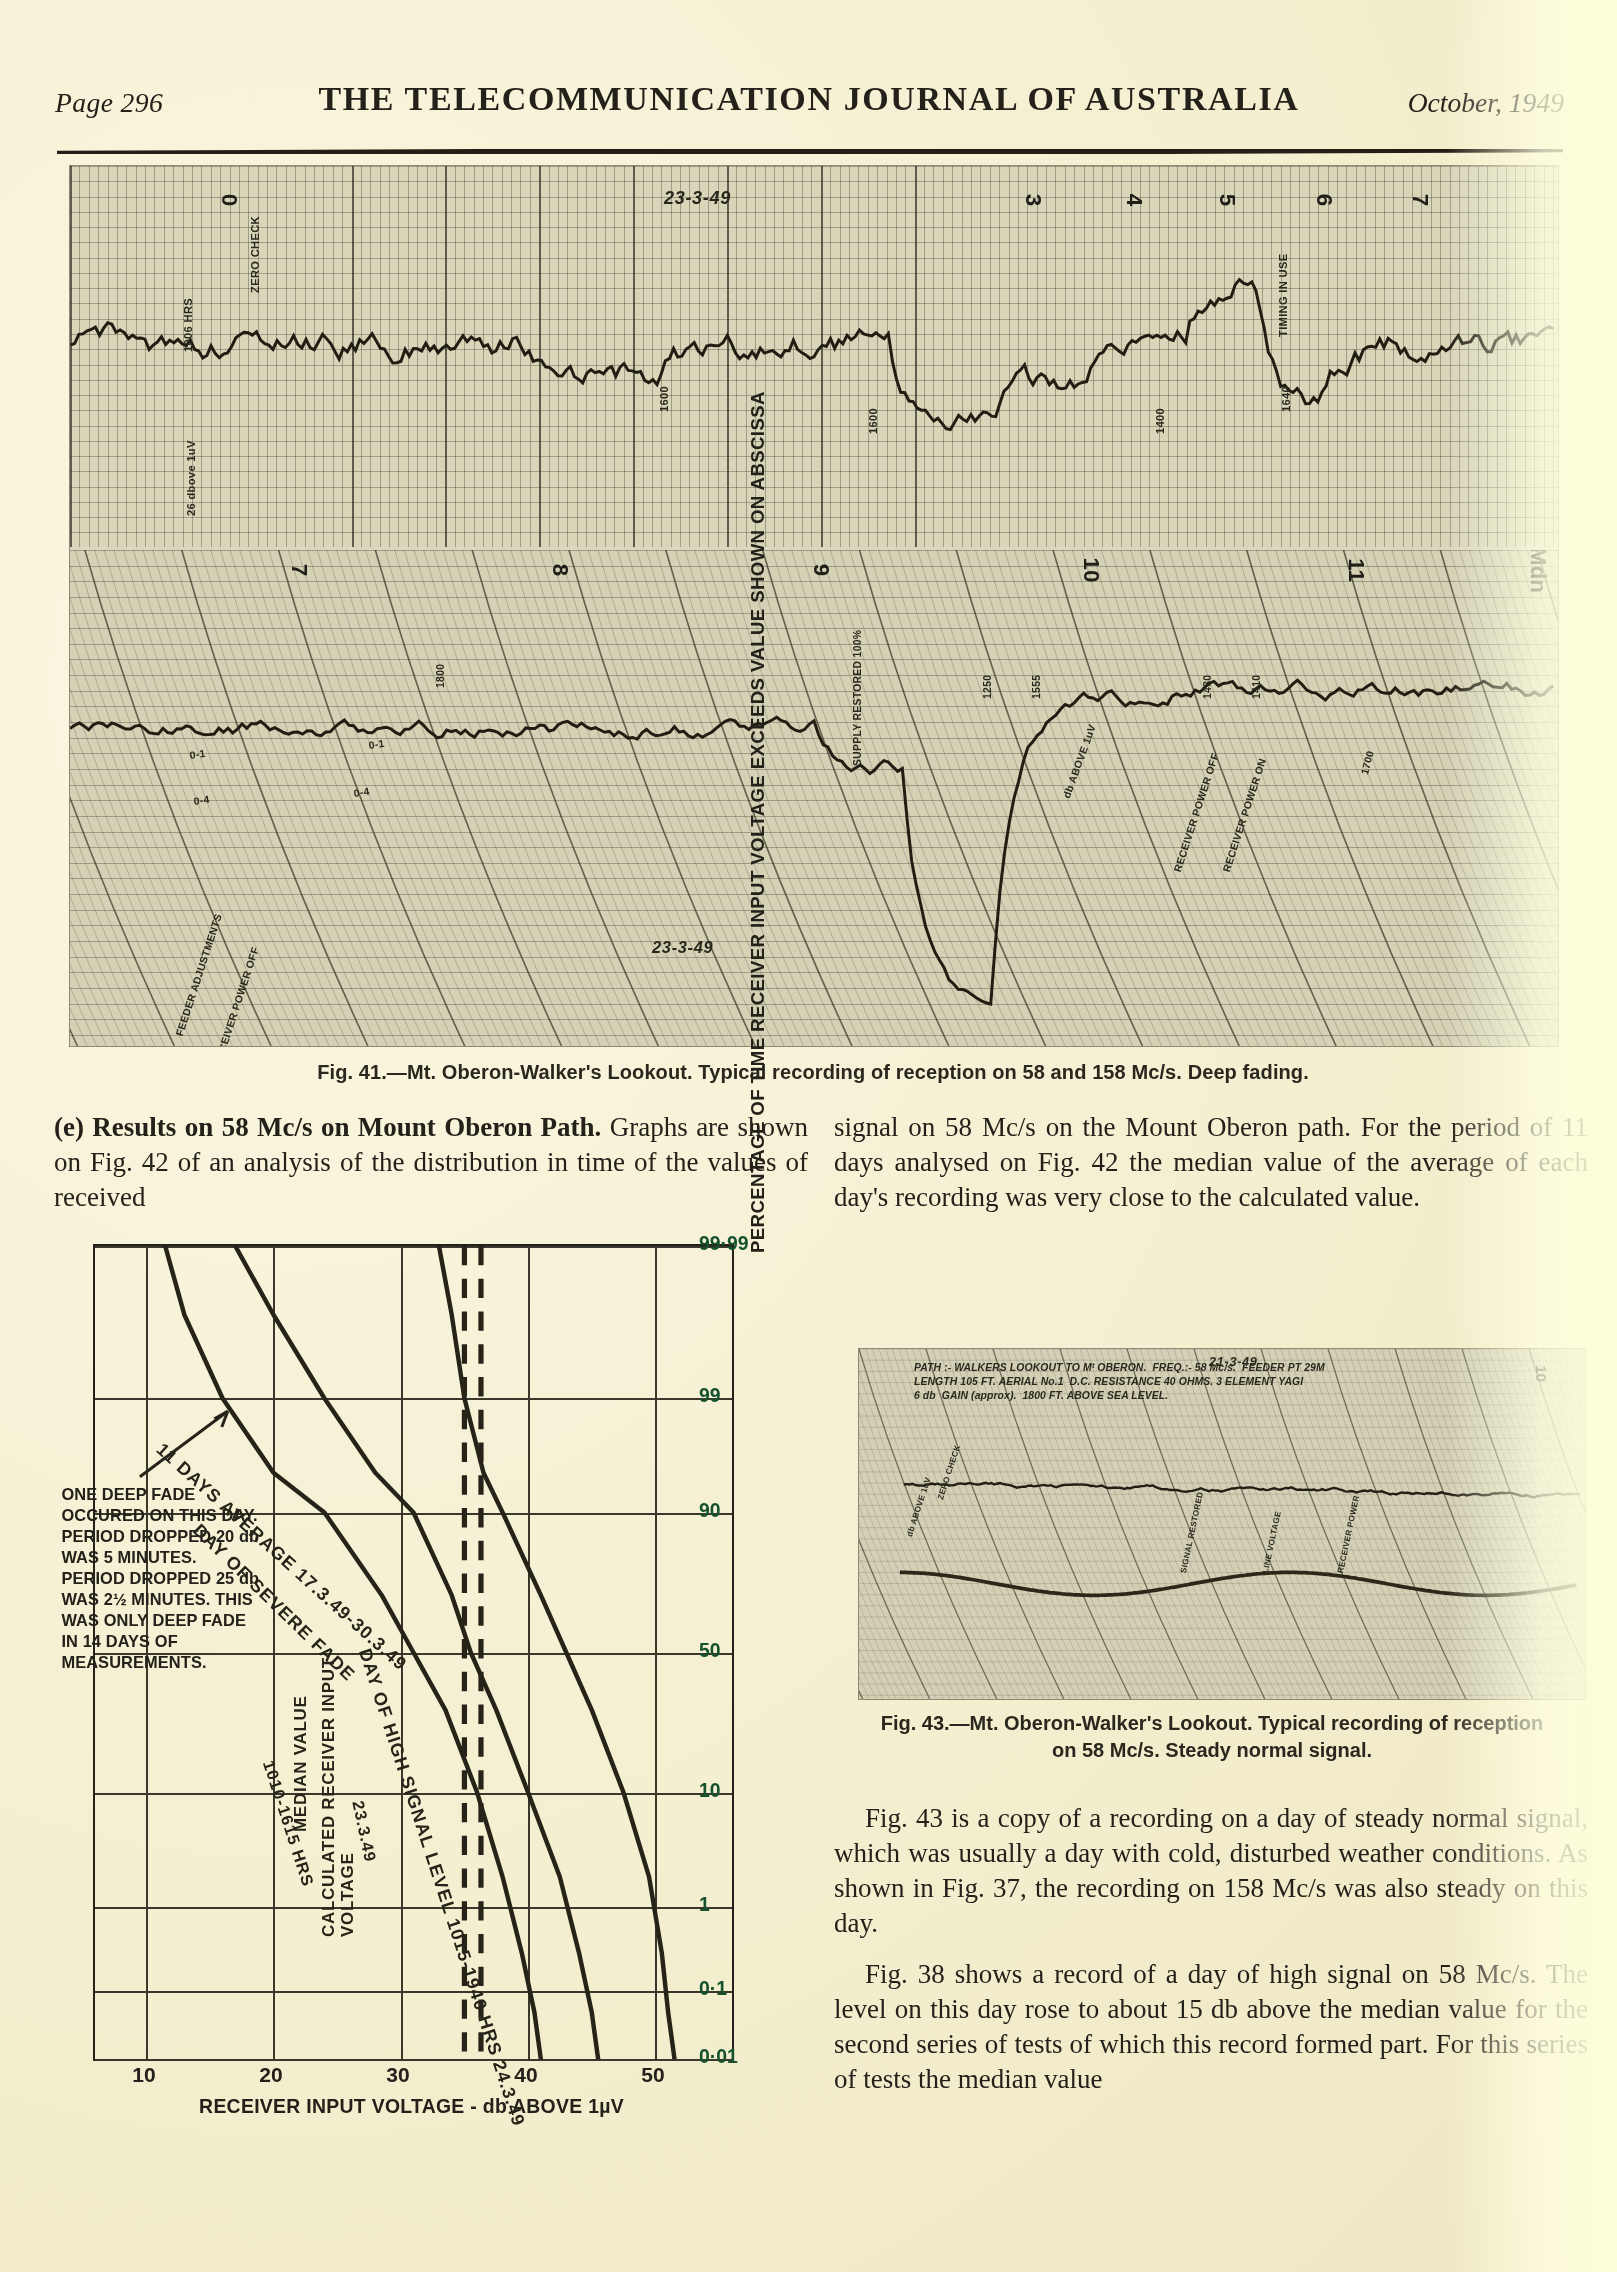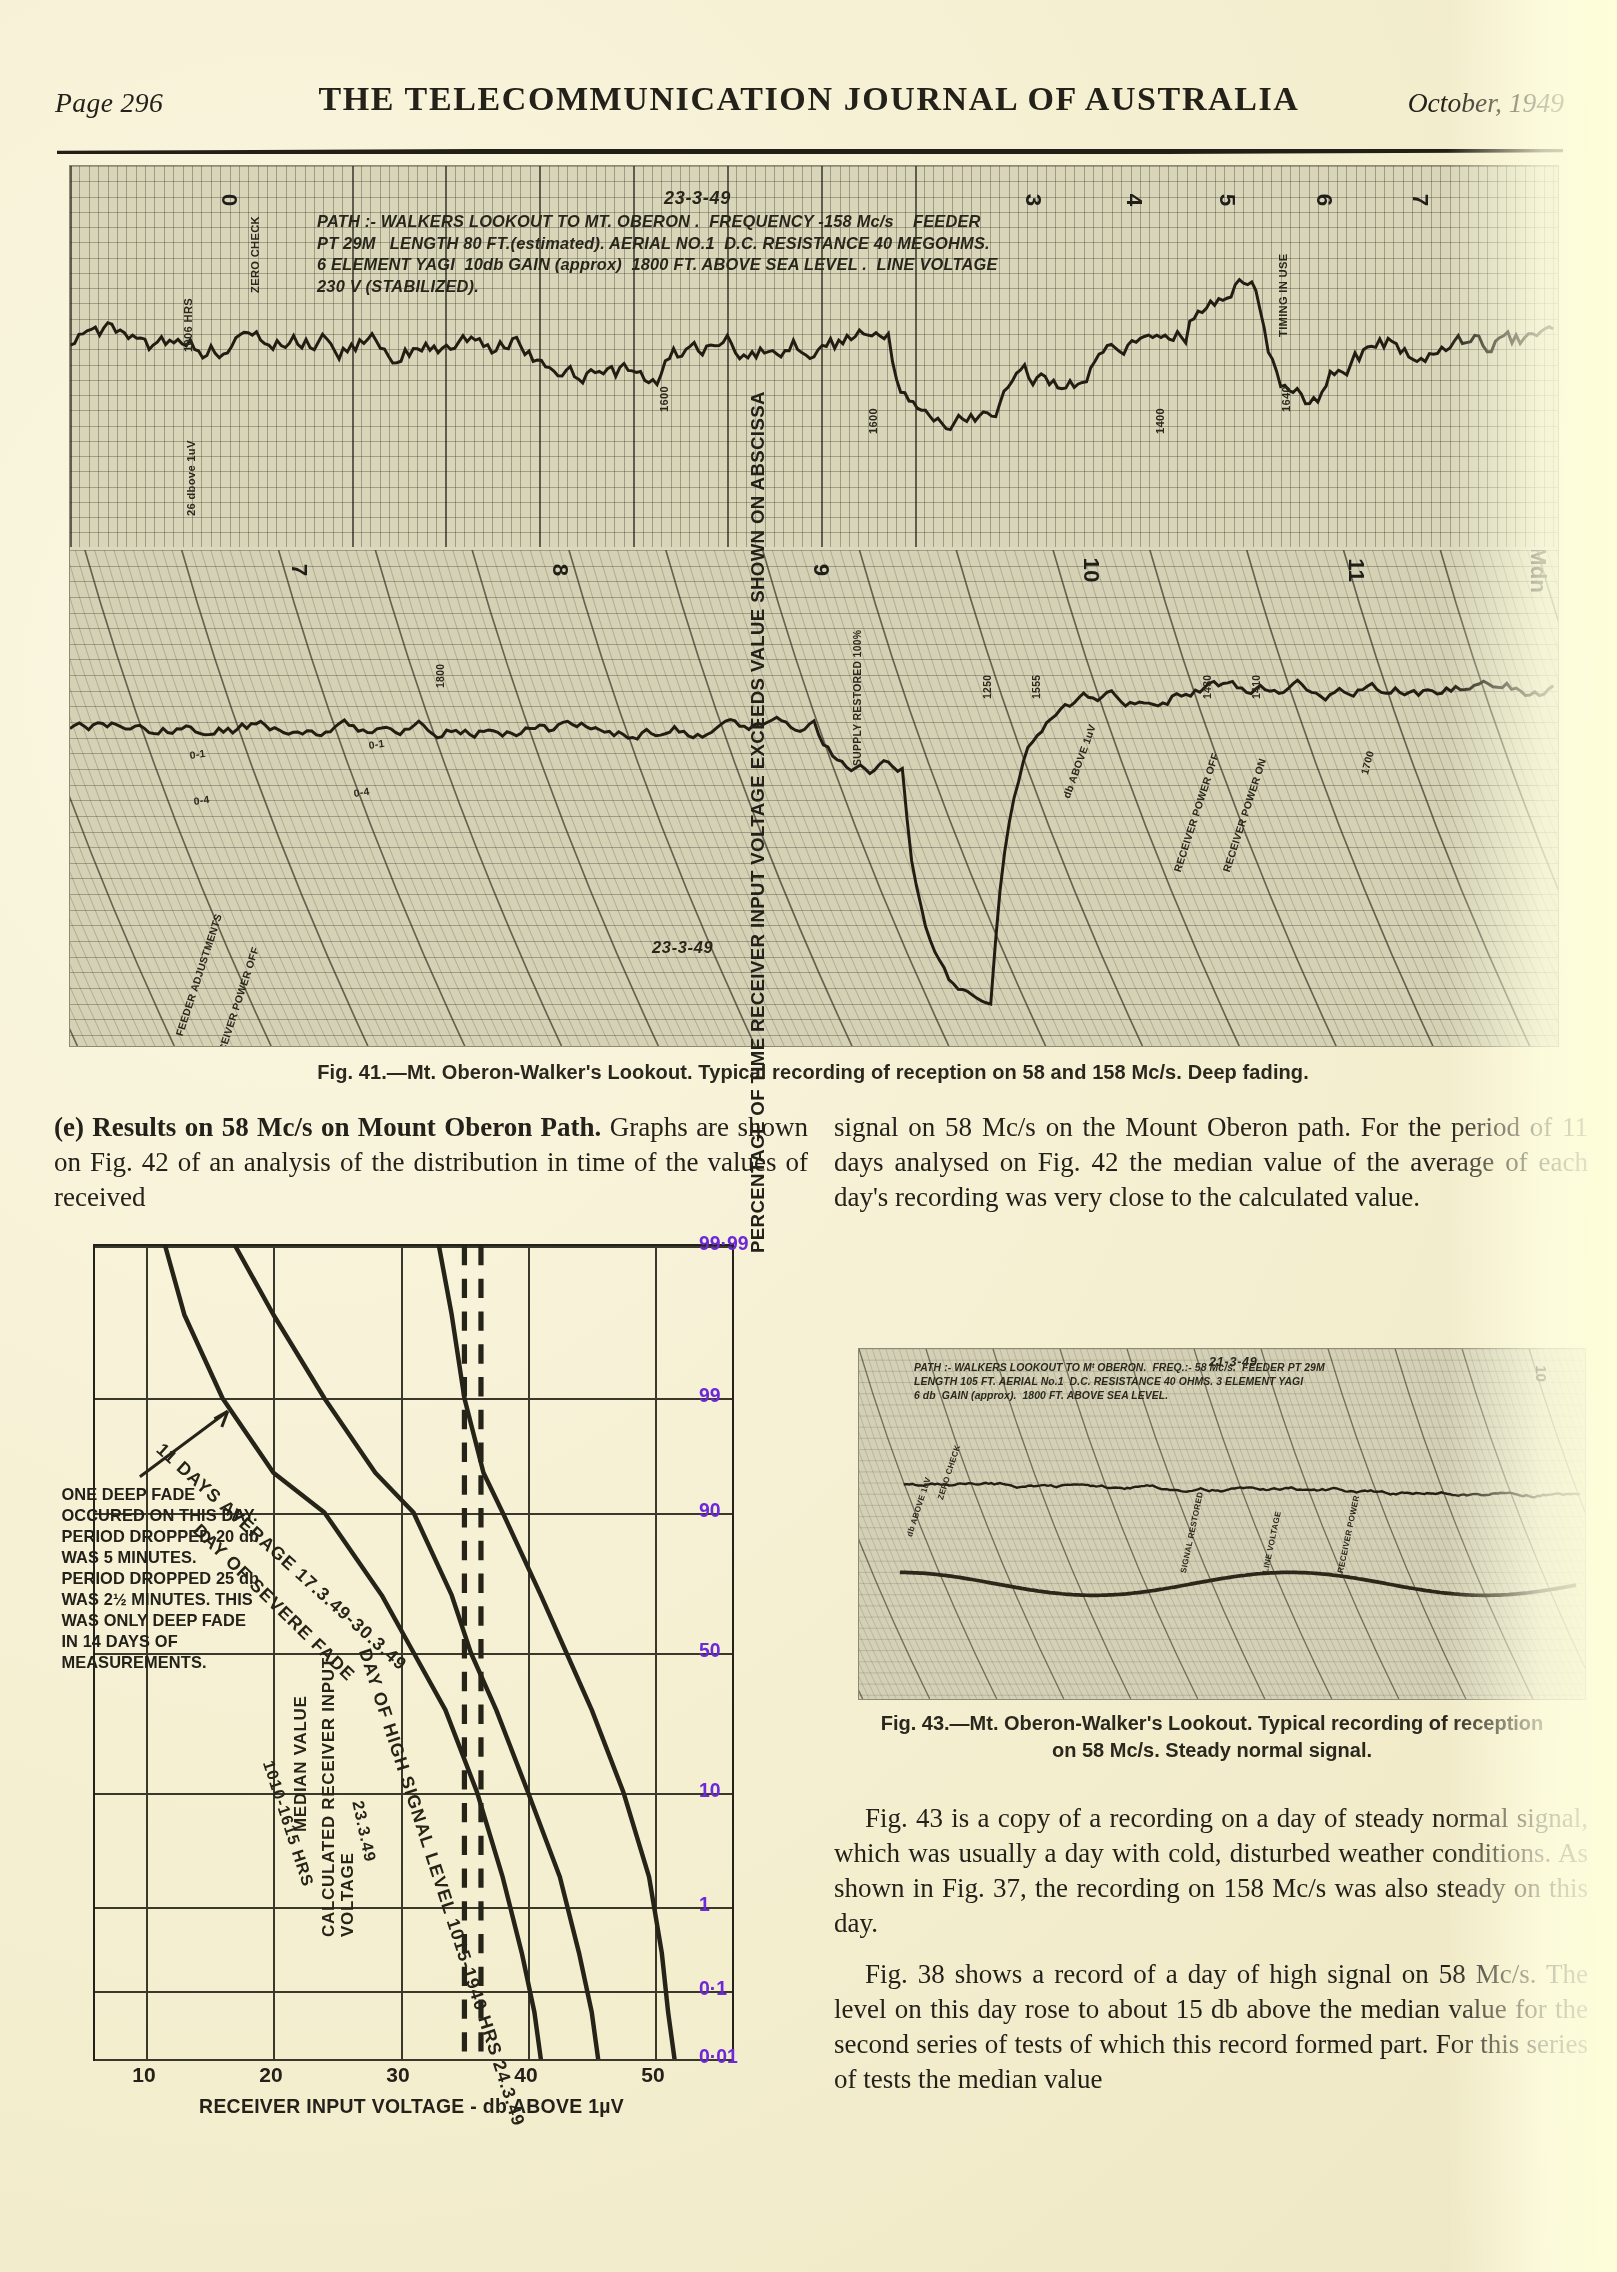--- a/index.html
+++ b/index.html
@@ -102,21 +102,21 @@
     position:absolute;left:54px;top:1244px;width:745px;height:864px;
   }
   #f42-plot{
     position:absolute;left:39px;top:0;width:637px;height:813px;
     border:2.2px solid #23211a;background:transparent;
   }
   .f42-gh{position:absolute;left:0;width:100%;height:1.5px;background:#3a372b;}
   .f42-gv{position:absolute;top:0;height:100%;width:1.5px;background:#3a372b;}
   .f42-ytick{
     position:absolute;left:645px;font-family:"Liberation Sans",sans-serif;
-    font-weight:bold;font-size:19.4px;color:#6d28d9;white-space:nowrap;
+    font-weight:bold;font-size:19.4px;color:#14532d;white-space:nowrap;
   }
   .f42-xtick{
     position:absolute;top:819px;font-family:"Liberation Sans",sans-serif;
     font-weight:bold;font-size:21px;color:#23211a;transform:translateX(-50%);
   }
   #f42-xlabel{
     position:absolute;left:39px;width:637px;top:851px;text-align:center;
     font-family:"Liberation Sans",sans-serif;font-weight:bold;font-size:19.4px;
     color:#23211a;letter-spacing:0.3px;
   }
@@ -372,24 +372,20 @@
         <div class="gridv" style="left:1445px"></div>
         <div class="gridv" style="left:1455px"></div>
         <div class="gridv" style="left:1464px"></div>
         <div class="gridv" style="left:1474px"></div>
         <div class="gridv" style="left:1483px"></div>
       </div>
     <svg id="trace-top" width="1488" height="381" viewBox="0 0 1998 512" style="position:absolute;left:0;top:0;">
       <path id="trace-top-path" fill="none" stroke="#241f15" stroke-width="4" d="M 0 240.64 L 5.5 238.4 L 11.1 226.2 L 16.6 225.6 L 22.2 221.6 L 27.8 219.7 L 33.3 216.6 L 38.9 227.6 L 44.4 217.9 L 50.0 210.6 L 55.5 212.7 L 61.0 223.5 L 66.6 220.4 L 72.2 223.9 L 77.7 232.0 L 83.3 227.4 L 88.8 231.3 L 94.3 231.1 L 99.9 232.7 L 105.5 246.7 L 111.0 240.7 L 116.5 236.7 L 122.1 229.4 L 127.7 239.9 L 133.2 234.0 L 138.8 237.7 L 144.3 233.0 L 149.8 238.9 L 155.4 241.8 L 160.9 233.5 L 166.5 246.5 L 172.1 248.7 L 177.6 257.9 L 183.2 254.7 L 188.7 241.5 L 194.3 251.8 L 199.8 257.7 L 205.3 252.7 L 210.9 251.1 L 216.4 242.6 L 222.0 230.8 L 227.6 226.9 L 233.1 223.5 L 238.7 223.9 L 244.2 227.2 L 249.8 222.7 L 255.3 234.0 L 260.9 238.7 L 266.4 240.7 L 271.9 246.5 L 277.5 234.5 L 283.1 241.4 L 288.6 243.9 L 294.1 238.1 L 299.7 227.8 L 305.3 239.6 L 310.8 244.6 L 316.4 233.0 L 321.9 244.1 L 327.4 247.0 L 333.0 236.5 L 338.6 226.2 L 344.1 232.0 L 349.6 238.6 L 355.2 249.1 L 360.8 259.5 L 366.3 244.9 L 371.9 249.9 L 377.4 239.4 L 382.9 247.9 L 388.5 233.6 L 394.1 238.4 L 399.6 232.6 L 405.1 225.4 L 410.7 235.0 L 416.3 245.0 L 421.8 245.9 L 427.4 256.1 L 432.9 264.8 L 438.4 264.3 L 444.0 262.4 L 449.6 246.3 L 455.1 255.6 L 460.6 245.4 L 466.2 245.7 L 471.8 248.5 L 477.3 238.3 L 482.9 247.7 L 488.4 241.9 L 493.9 251.0 L 499.5 244.9 L 505.1 240.9 L 510.6 246.3 L 516.1 245.0 L 521.7 236.4 L 527.3 228.0 L 532.8 236.0 L 538.4 229.7 L 543.9 234.0 L 549.5 232.0 L 555.0 242.7 L 560.5 240.1 L 566.1 251.2 L 571.6 248.6 L 577.2 236.2 L 582.8 244.5 L 588.3 245.7 L 593.9 232.0 L 599.4 230.3 L 605.0 242.3 L 610.5 253.5 L 616.0 248.7 L 621.6 262.5 L 627.1 260.7 L 632.7 261.3 L 638.3 270.1 L 643.8 270.9 L 649.4 275.5 L 654.9 281.9 L 660.5 282.2 L 666.0 274.5 L 671.5 269.4 L 677.1 283.2 L 682.6 286.4 L 688.2 291.5 L 693.8 278.5 L 699.3 273.7 L 704.9 277.7 L 710.4 276.1 L 716.0 279.3 L 721.5 272.4 L 727.0 269.5 L 732.6 282.8 L 738.1 270.5 L 743.7 265.4 L 749.3 274.7 L 754.8 275.3 L 760.4 277.4 L 765.9 276.1 L 771.5 288.1 L 777.0 291.2 L 782.5 286.9 L 788.1 293.8 L 793.6 279.9 L 799.2 261.7 L 804.8 258.8 L 810.3 245.2 L 815.9 256.8 L 821.4 255.7 L 827.0 246.4 L 832.5 242.4 L 838.0 237.2 L 843.6 248.6 L 849.1 253.9 L 854.7 241.8 L 860.3 240.5 L 865.8 241.5 L 871.4 241.4 L 876.9 237.1 L 882.5 227.6 L 888.0 238.3 L 893.5 251.2 L 899.1 259.0 L 904.6 253.9 L 910.2 258.0 L 915.8 249.4 L 921.3 257.6 L 926.9 244.7 L 932.4 251.4 L 938.0 249.5 L 943.5 248.0 L 949.0 252.6 L 954.6 256.5 L 960.1 248.0 L 965.7 248.3 L 971.3 233.9 L 976.8 246.4 L 982.4 250.6 L 987.9 253.9 L 993.5 258.6 L 999.0 256.4 L 1004.5 247.0 L 1010.1 241.0 L 1015.6 242.5 L 1021.2 231.9 L 1026.8 245.2 L 1032.3 234.0 L 1037.8 238.9 L 1043.4 227.5 L 1049.0 233.6 L 1054.5 229.2 L 1060.0 220.6 L 1065.6 225.7 L 1071.2 227.2 L 1076.7 228.3 L 1082.3 224.1 L 1087.8 228.6 L 1093.3 232.1 L 1098.9 225.1 L 1104.5 262.9 L 1110.0 287.1 L 1115.5 304.1 L 1121.1 304.7 L 1126.7 315.8 L 1132.2 316.5 L 1137.8 325.5 L 1143.3 328.1 L 1148.8 328.3 L 1154.4 335.8 L 1160.0 342.8 L 1165.5 339.1 L 1171.0 345.9 L 1176.6 353.1 L 1182.2 354.3 L 1187.7 344.9 L 1193.3 335.1 L 1198.8 340.2 L 1204.3 343.4 L 1209.9 334.0 L 1215.5 342.8 L 1221.0 336.0 L 1226.5 330.5 L 1232.1 331.8 L 1237.7 336.2 L 1243.2 336.8 L 1248.8 318.8 L 1254.3 302.5 L 1259.8 297.4 L 1265.4 289.1 L 1271.0 278.5 L 1276.5 274.2 L 1282.0 267.0 L 1287.6 284.9 L 1293.2 294.1 L 1298.7 284.3 L 1304.3 279.3 L 1309.8 283.0 L 1315.3 293.9 L 1320.9 288.0 L 1326.5 298.1 L 1332.0 299.2 L 1337.5 298.3 L 1343.1 288.4 L 1348.7 297.6 L 1354.2 292.9 L 1359.8 290.9 L 1365.3 290.0 L 1370.8 271.3 L 1376.4 262.7 L 1382.0 252.8 L 1387.5 250.3 L 1393.0 241.4 L 1398.6 239.7 L 1404.2 244.6 L 1409.7 249.3 L 1415.3 252.9 L 1420.8 240.5 L 1426.3 234.6 L 1431.9 236.9 L 1437.5 231.6 L 1443.0 229.1 L 1448.5 227.2 L 1454.1 230.5 L 1459.7 227.4 L 1465.2 230.6 L 1470.8 227.3 L 1476.3 232.7 L 1481.8 234.3 L 1487.4 222.7 L 1493.0 230.4 L 1498.5 237.8 L 1504.0 208.2 L 1509.6 205.5 L 1515.2 195.1 L 1520.7 197.0 L 1526.3 191.3 L 1531.8 181.3 L 1537.3 187.3 L 1542.9 178.3 L 1548.5 180.6 L 1554.0 177.7 L 1559.5 176.1 L 1565.1 159.4 L 1570.7 152.7 L 1576.2 157.6 L 1581.8 159.4 L 1587.3 155.7 L 1592.8 167.3 L 1598.4 193.2 L 1604.0 217.6 L 1609.5 250.2 L 1615.0 259.5 L 1620.6 275.8 L 1626.2 296.4 L 1631.7 294.5 L 1637.3 301.7 L 1642.8 304.3 L 1648.3 298.9 L 1653.9 306.5 L 1659.5 319.5 L 1665.0 319.1 L 1670.5 311.3 L 1676.1 317.3 L 1681.7 303.7 L 1687.2 295.9 L 1692.8 276.0 L 1698.3 280.4 L 1703.8 274.6 L 1709.4 277.1 L 1715.0 280.7 L 1720.5 265.9 L 1726.0 251.2 L 1731.6 261.4 L 1737.2 246.8 L 1742.7 243.2 L 1748.3 242.2 L 1753.8 243.7 L 1759.3 232.3 L 1764.9 243.9 L 1770.5 231.5 L 1776.0 236.0 L 1781.5 238.8 L 1787.1 251.5 L 1792.7 245.3 L 1798.2 256.7 L 1803.8 259.9 L 1809.3 262.8 L 1814.8 258.6 L 1820.4 262.8 L 1826.0 252.1 L 1831.5 253.0 L 1837.0 251.9 L 1842.6 243.5 L 1848.2 248.2 L 1853.7 244.5 L 1859.3 235.5 L 1864.8 227.8 L 1870.3 238.6 L 1875.9 237.3 L 1881.5 236.0 L 1887.0 227.5 L 1892.5 228.4 L 1898.1 241.6 L 1903.7 249.7 L 1909.2 249.7 L 1914.8 235.4 L 1920.3 230.7 L 1925.8 228.2 L 1931.4 223.0 L 1937.0 238.1 L 1942.5 227.0 L 1948.0 238.8 L 1953.6 231.1 L 1959.2 225.5 L 1964.7 225.3 L 1970.3 228.1 L 1975.8 222.6 L 1981.3 218.7 L 1986.9 215.9 L 1992.5 219.0"></path>
     </svg>
     <div class="hw" id="f41-date-top">23-3-49</div>
-    <div class="hw" id="f41-note-top">PATH :- WALKERS LOOKOUT TO MT. OBERON .  FREQUENCY -158 Mc/s    FEEDER
-PT 29M   LENGTH 80 FT.(estimated). AERIAL NO.1  D.C. RESISTANCE 40 MEGOHMS.
-6 ELEMENT YAGI  10db GAIN (approx)  1800 FT. ABOVE SEA LEVEL .  LINE VOLTAGE
-230 V (STABILIZED).</div>
     <div id="hours-top">
         <div class="hournum" style="left:153px;top:21px;">0</div>
         <div class="hournum" style="left:957px;top:21px;">3</div>
         <div class="hournum" style="left:1058px;top:21px;">4</div>
         <div class="hournum" style="left:1151px;top:21px;">5</div>
         <div class="hournum" style="left:1248px;top:21px;">6</div>
         <div class="hournum" style="left:1344px;top:21px;">7</div>
       </div>
     <div id="tlabels-top">
         <div class="tracelabel" style="left:179px;top:127px;transform:rotate(-90deg);">ZERO CHECK</div>

